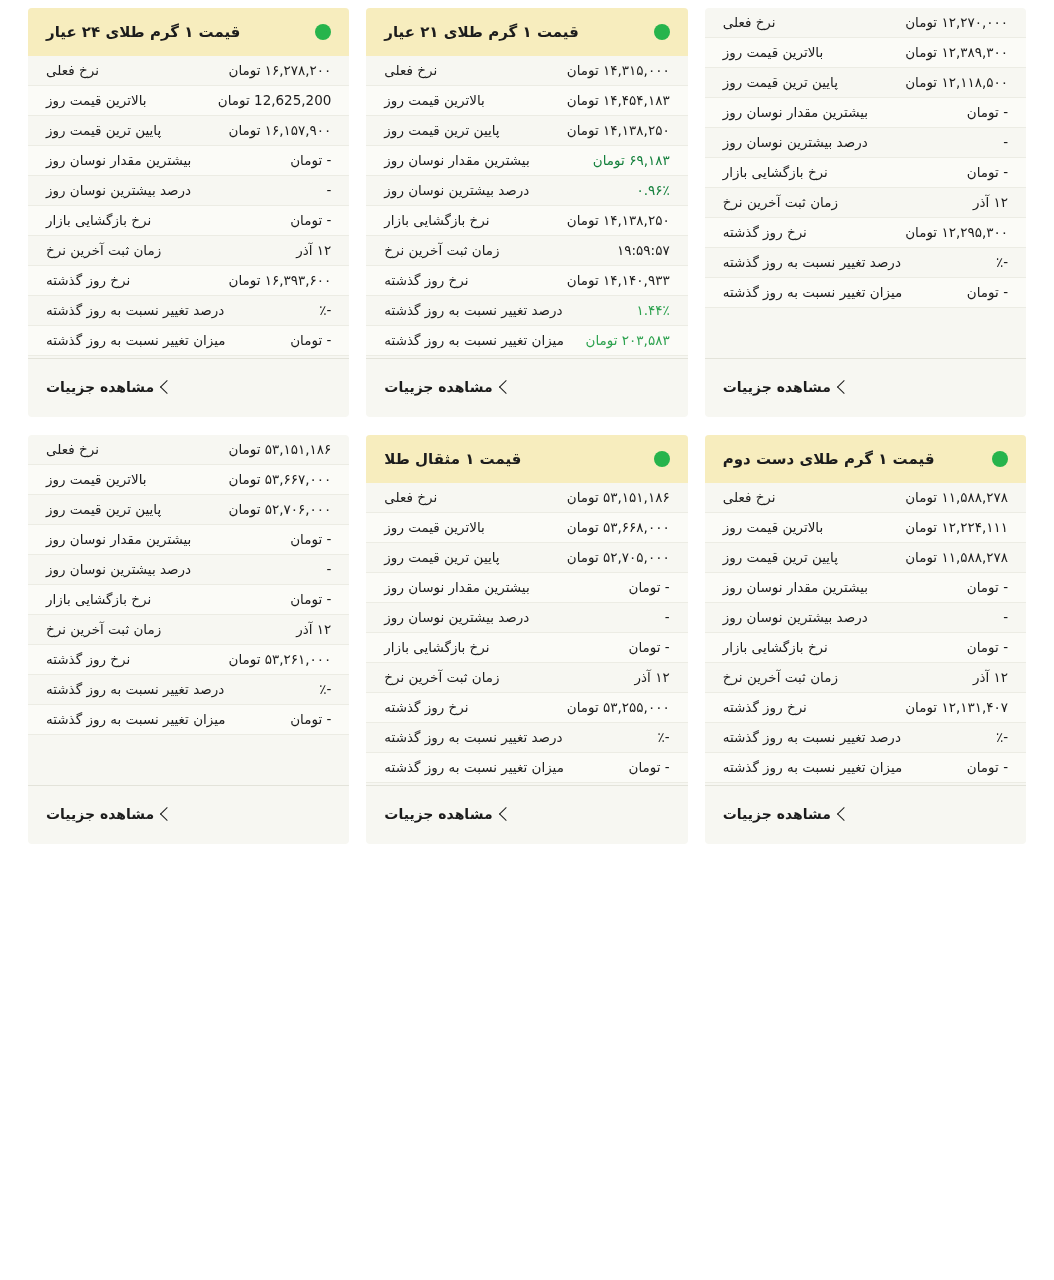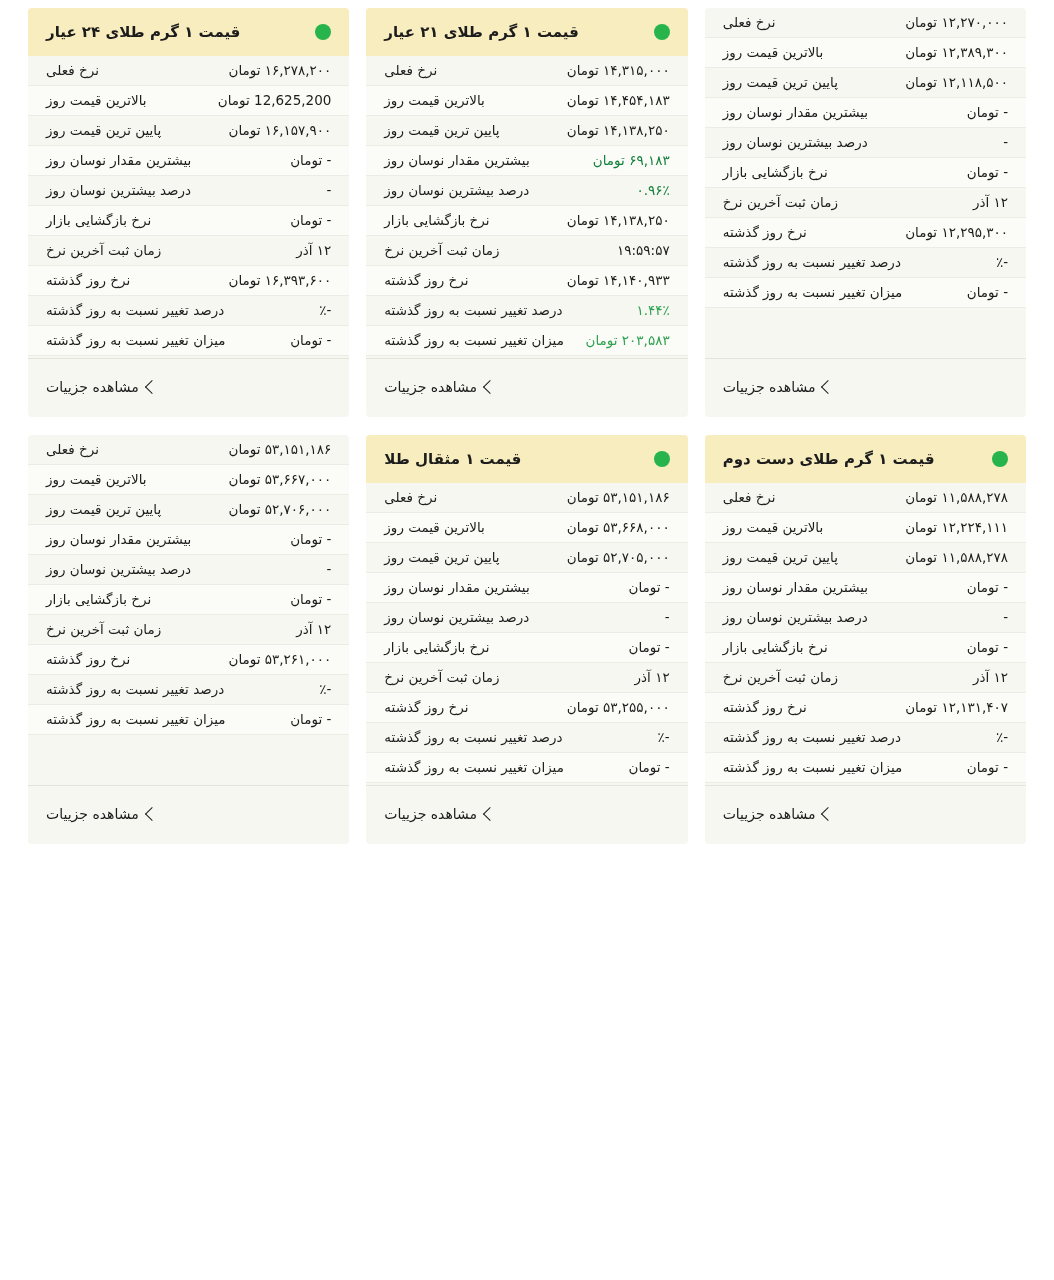--- a/index.html
+++ b/index.html
@@ -86,20 +86,21 @@
   .details {
     display: flex;
     flex-direction: row-reverse;
     align-items: center;
     justify-content: flex-start;
     gap: 8px;
     padding: 20px 18px 22px 18px;
     border-top: 1px solid #e3e3da;
     margin-top: 2px;
     cursor: pointer;
+    font-weight: bold;
   }
   .details-text {
     font-size: 14px;
     color: #1c1c1c;
   }
   .chev {
     display: inline-block;
     width: 9px;
     height: 9px;
     border-left: 1.8px solid #1c1c1c;

